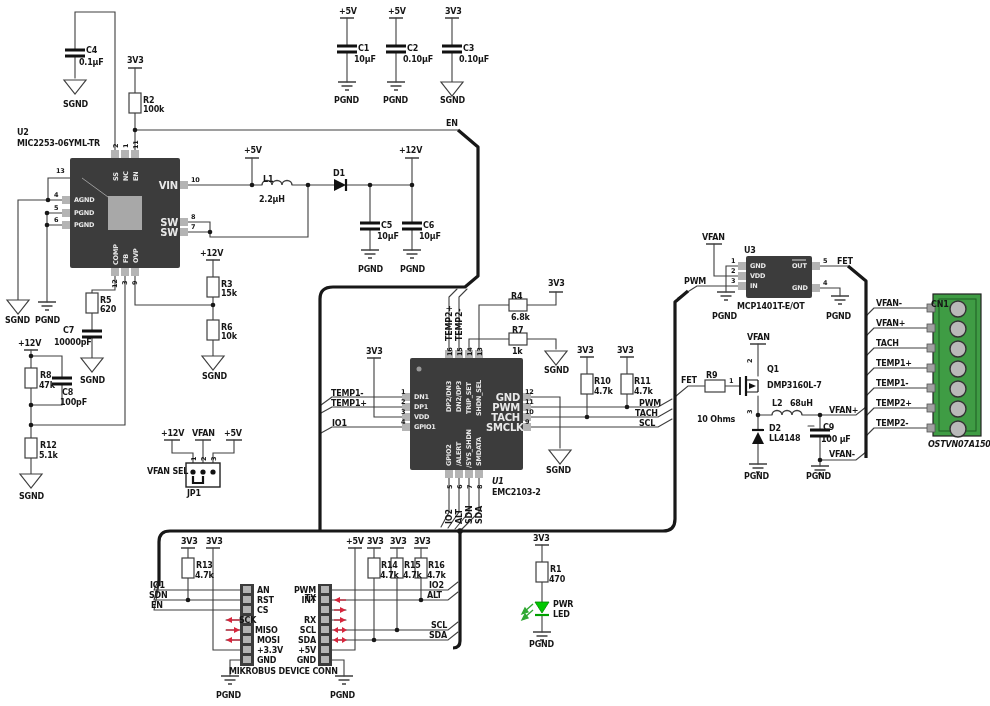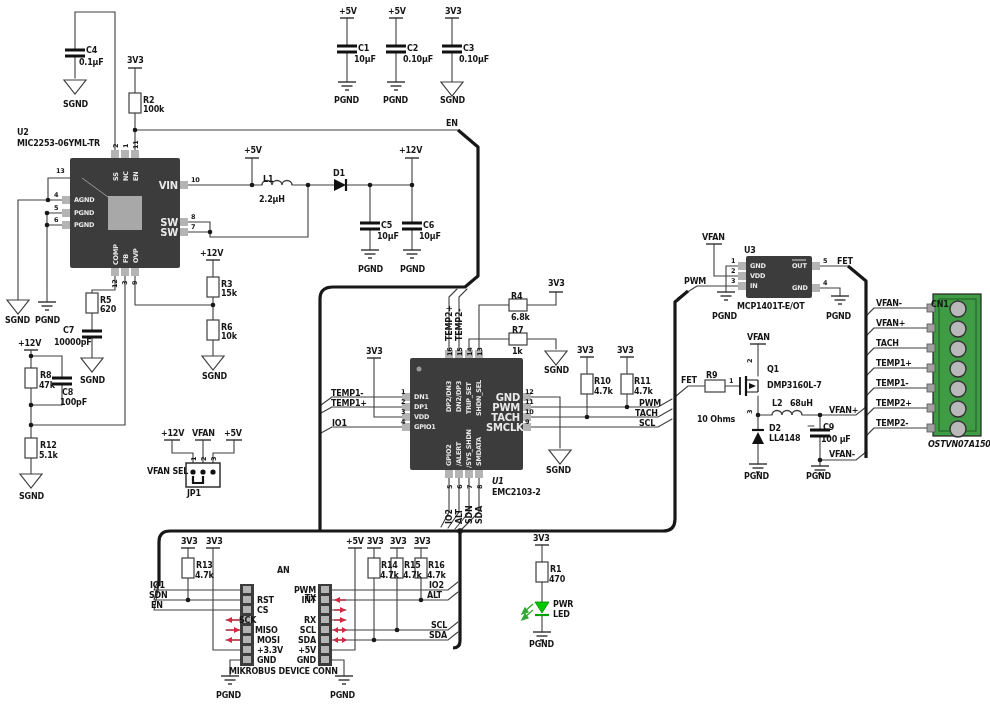--- a/index.html
+++ b/index.html
@@ -504,21 +504,21 @@
       <span class="lbl" style="left: 876px; top: 399px;">TEMP2+</span>
       <span class="lbl" style="left: 876px; top: 419px;">TEMP2-</span>
       <span class="lbl" style="left: 928px; top: 440px; font-style: italic;">OSTVN07A150</span>
       <span class="lbl" style="left: 181px; top: 537px;">3V3</span>
       <span class="lbl" style="left: 206px; top: 537px;">3V3</span>
       <span class="lbl" style="left: 196px; top: 561px;">R13</span>
       <span class="lbl" style="left: 195px; top: 571px;">4.7k</span>
       <span class="lbl" style="left: 150px; top: 581px;">IO1</span>
       <span class="lbl" style="left: 149px; top: 591px;">SDN</span>
       <span class="lbl" style="left: 151px; top: 601px;">EN</span>
-      <span class="lbl" style="left: 257px; top: 566px; margin-left: 20px;">AN</span>
+      <span class="lbl" style="left: 257px; top: 586px;">AN</span>
       <span class="lbl" style="left: 257px; top: 596px;">RST</span>
       <span class="lbl" style="left: 257px; top: 606px;">CS</span>
       <span class="lbl" style="left: 239px; top: 616px;">SCK</span>
       <span class="lbl" style="left: 255px; top: 626px;">MISO</span>
       <span class="lbl" style="left: 257px; top: 636px;">MOSI</span>
       <span class="lbl" style="left: 257px; top: 646px;">+3.3V</span>
       <span class="lbl" style="left: 257px; top: 656px;">GND</span>
       <span class="lbl ra" style="left: 276px; top: 586px;">PWM</span>
       <span class="lbl ra" style="left: 276px; top: 596px;">INT</span>
       <span class="lbl ra" style="left: 276px; top: 594px;">TX</span>

